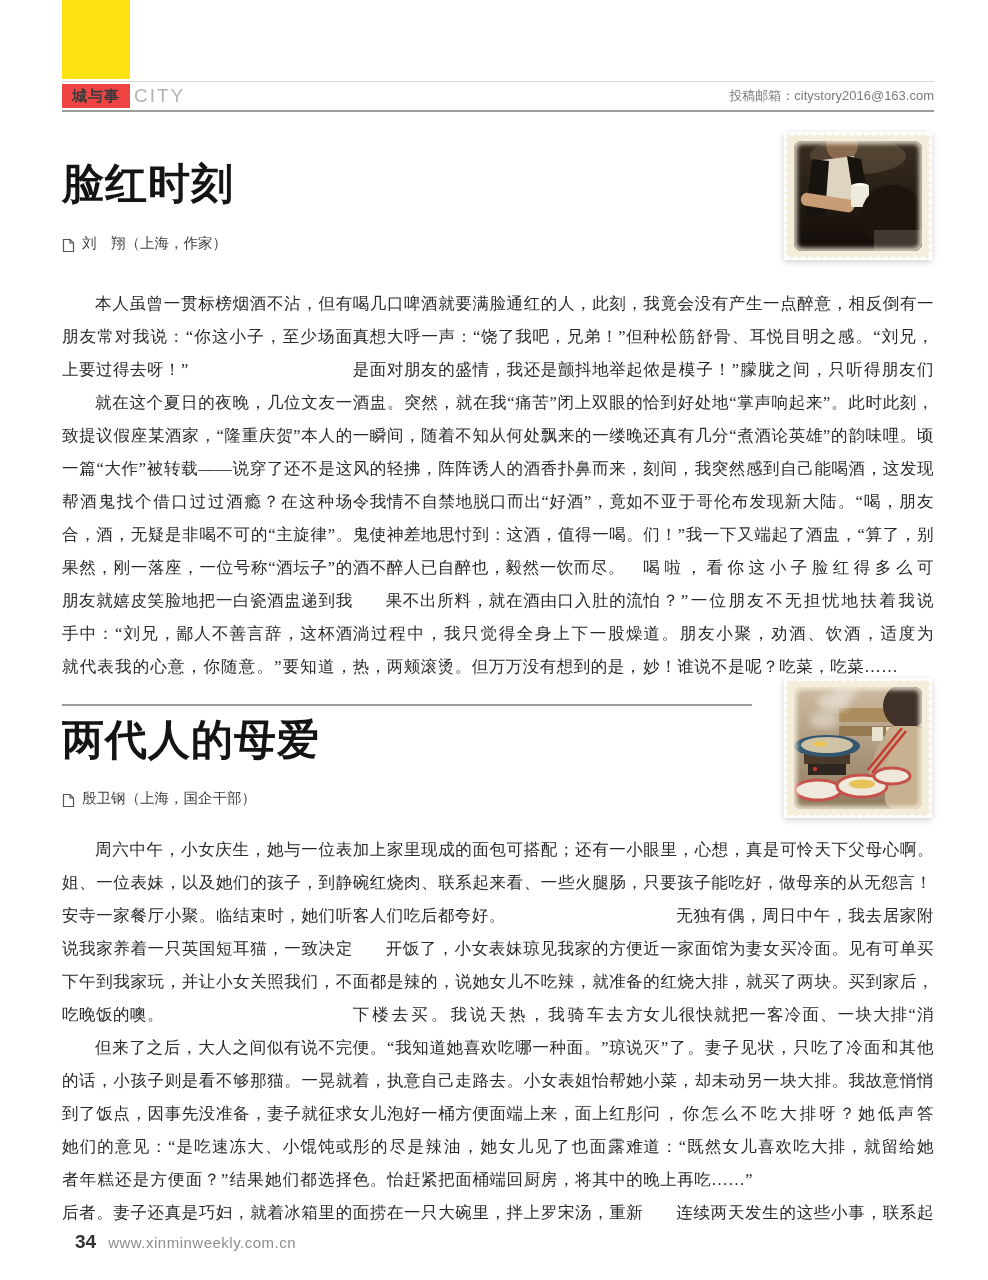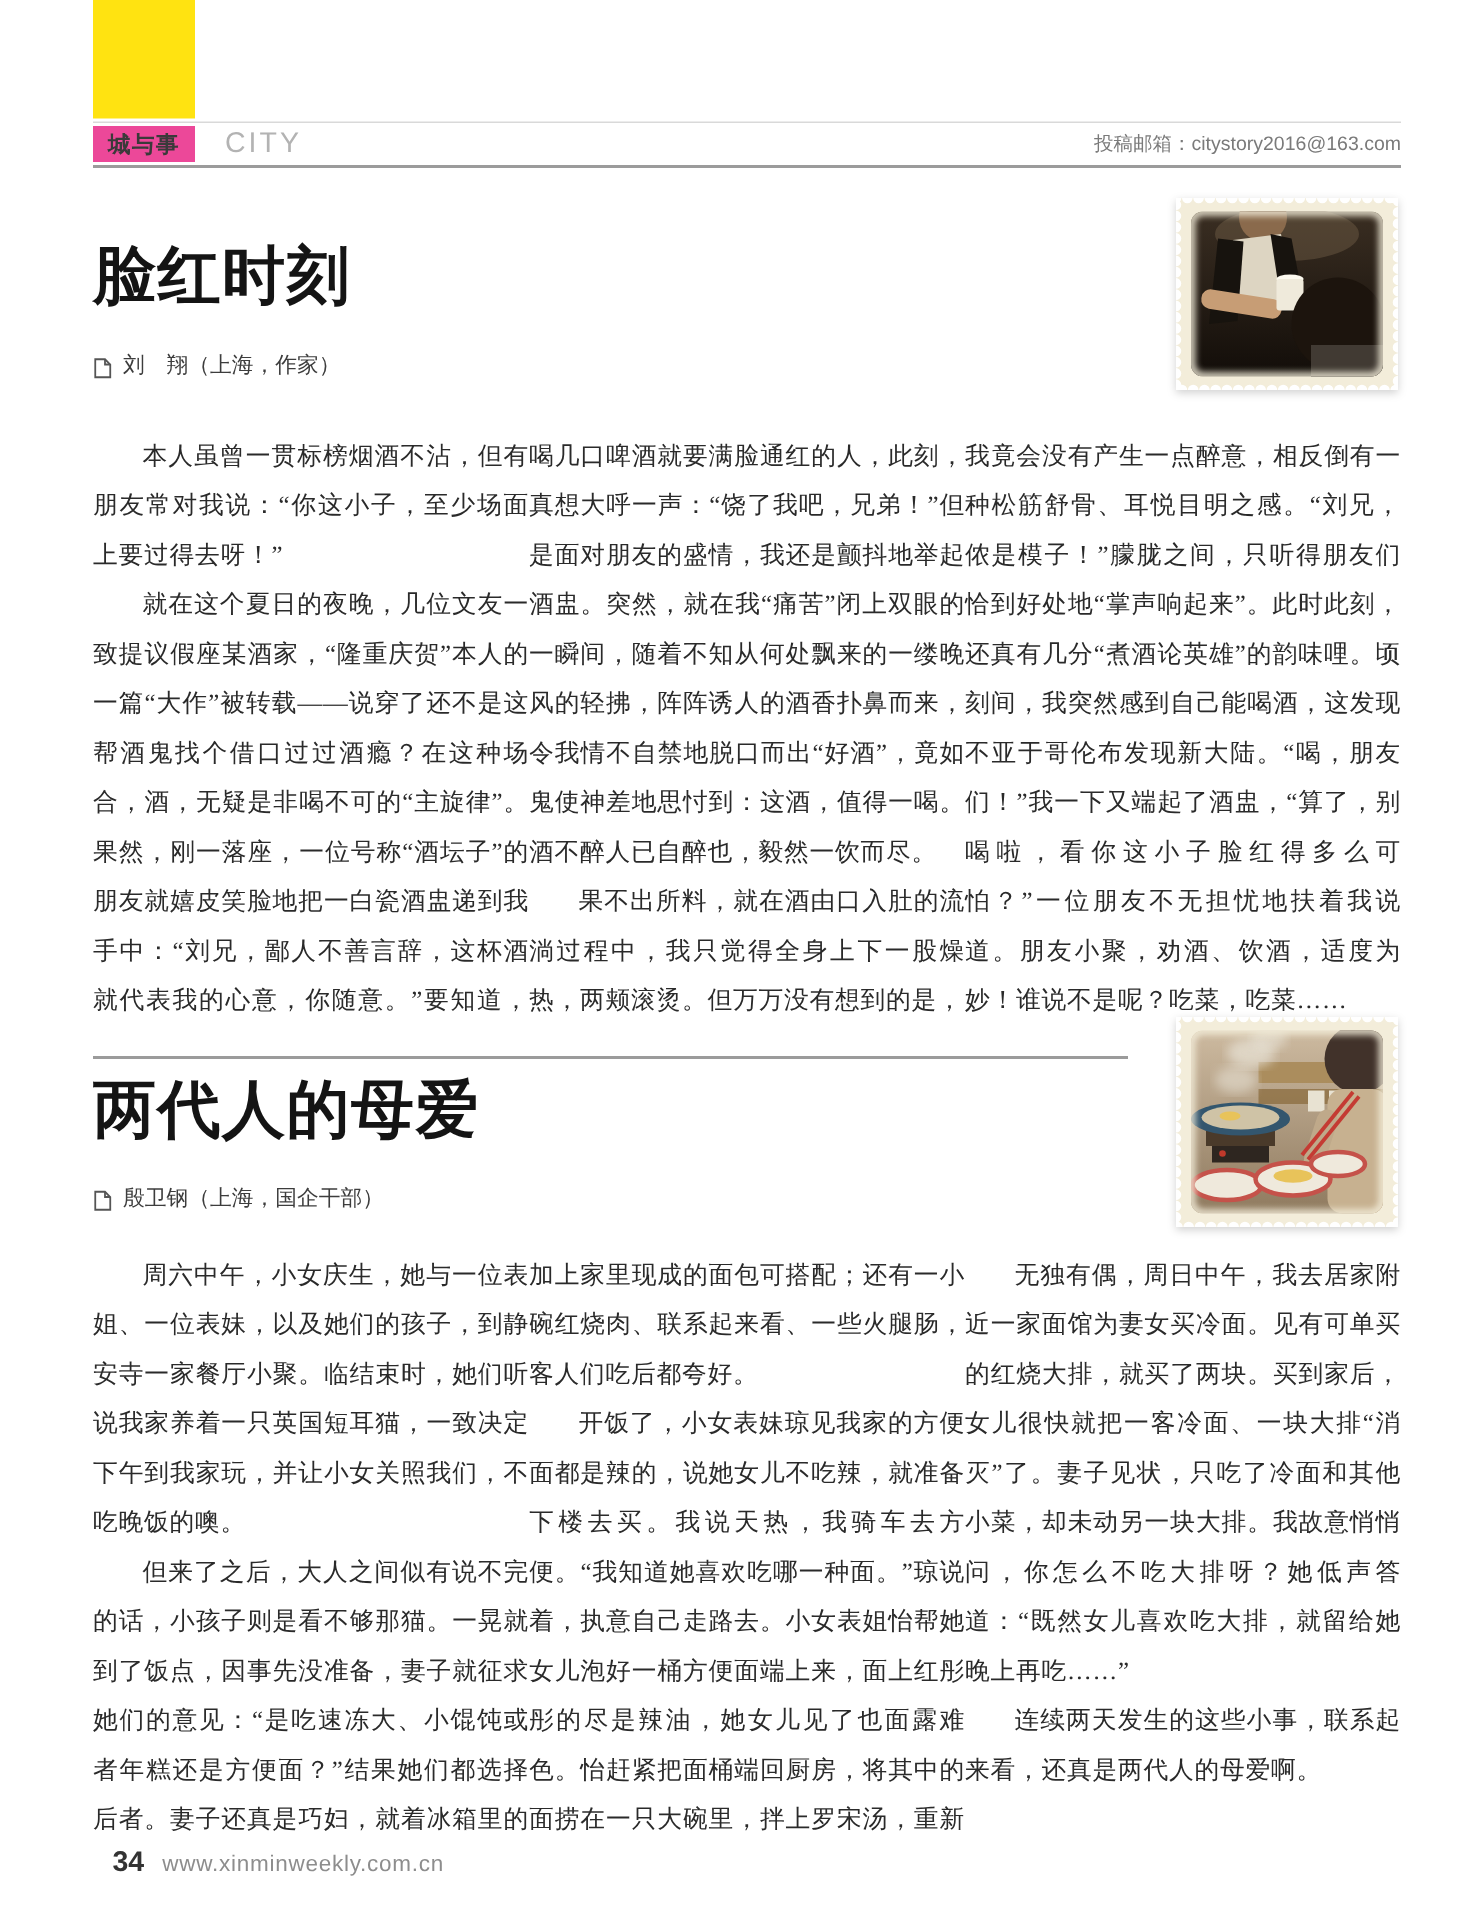--- a/index.html
+++ b/index.html
@@ -3,23 +3,23 @@
 <meta charset="utf-8">
 <style>
   html,body{margin:0;padding:0;background:#ffffff;}
   .page{position:relative;width:988px;height:1280px;background:#ffffff;overflow:hidden;
         font-family:"Liberation Sans",sans-serif;}
 
   
   .logo-block{position:absolute;left:62px;top:0;width:68px;height:79px;background:#FFE311;}
   .rule-top{position:absolute;left:62px;top:81px;width:872px;height:1px;background:#d9d9d9;}
   .header-row{position:absolute;left:62px;top:84px;width:872px;height:24px;display:flex;align-items:center;}
-  .section-badge{width:68px;height:24px;background:#ec4899;display:flex;align-items:center;justify-content:center;
+  .section-badge{width:68px;height:24px;background:#ef4444;display:flex;align-items:center;justify-content:center;
                  font-size:15px;font-weight:bold;color:#3a3a3a;letter-spacing:1px;}
-  .section-en{margin-left:20px;font-size:19px;color:#b3b3b3;letter-spacing:2px;}
+  .section-en{margin-left:4px;font-size:19px;color:#b3b3b3;letter-spacing:2px;}
   .submission-email{margin-left:auto;font-size:13px;color:#7a7a7a;}
   .rule-bottom{position:absolute;left:62px;top:110px;width:872px;height:2px;background:#9b9b9b;}
 
   
   .article-title{position:absolute;left:62px;font-size:42px;font-weight:900;color:#141414;
                  letter-spacing:1px;line-height:1.15;font-family:"Liberation Sans",sans-serif;}
   .author-row{position:absolute;left:62px;display:flex;align-items:flex-end;gap:7px;
               font-size:14.5px;color:#3d3d3d;}
   .author-row svg{display:block;}
   .cols{position:absolute;left:62px;width:872px;height:402px;display:flex;overflow:hidden;}
@@ -168,20 +168,21 @@
   <div class="cols" style="top:833px;">
     <div class="col">
       <p class="ind">周六中午，小女庆生，她与一位表姐、一位表妹，以及她们的孩子，到静安寺一家餐厅小聚。临结束时，她们听说我家养着一只英国短耳猫，一致决定下午到我家玩，并让小女关照我们，不吃晚饭的噢。</p>
       <p class="ind">但来了之后，大人之间似有说不完的话，小孩子则是看不够那猫。一晃就到了饭点，因事先没准备，妻子就征求她们的意见：“是吃速冻大、小馄饨或者年糕还是方便面？”结果她们都选择后者。妻子还真是巧妇，就着冰箱里的一点存货，不一会儿就整出一锅罗宋汤，</p>
     </div>
     <div class="col">
       <p>加上家里现成的面包可搭配；还有一小碗红烧肉、联系起来看、一些火腿肠，客人们吃后都夸好。</p>
       <p class="ind">开饭了，小女表妹琼见我家的方便面都是辣的，说她女儿不吃辣，就准备下楼去买。我说天热，我骑车去方便。“我知道她喜欢吃哪一种面。”琼说着，执意自己走路去。小女表姐怡帮她女儿泡好一桶方便面端上来，面上红彤彤的尽是辣油，她女儿见了也面露难色。怡赶紧把面桶端回厨房，将其中的面捞在一只大碗里，拌上罗宋汤，重新端给自己女儿……我看在</p>
     </div>
     <div class="col">
+      <p>眼里，心想，真是可怜天下父母心啊。只要孩子能吃好，做母亲的从无怨言！</p>
       <p class="ind">无独有偶，周日中午，我去居家附近一家面馆为妻女买冷面。见有可单买的红烧大排，就买了两块。买到家后，女儿很快就把一客冷面、一块大排“消灭”了。妻子见状，只吃了冷面和其他小菜，却未动另一块大排。我故意悄悄问，你怎么不吃大排呀？她低声答道：“既然女儿喜欢吃大排，就留给她晚上再吃……”</p>
       <p class="ind">连续两天发生的这些小事，联系起来看，还真是两代人的母爱啊。</p>
     </div>
   </div>
 
   <div class="footer">
     <span class="page-number">34</span>
     <span class="website">www.xinminweekly.com.cn</span>
   </div>
 

